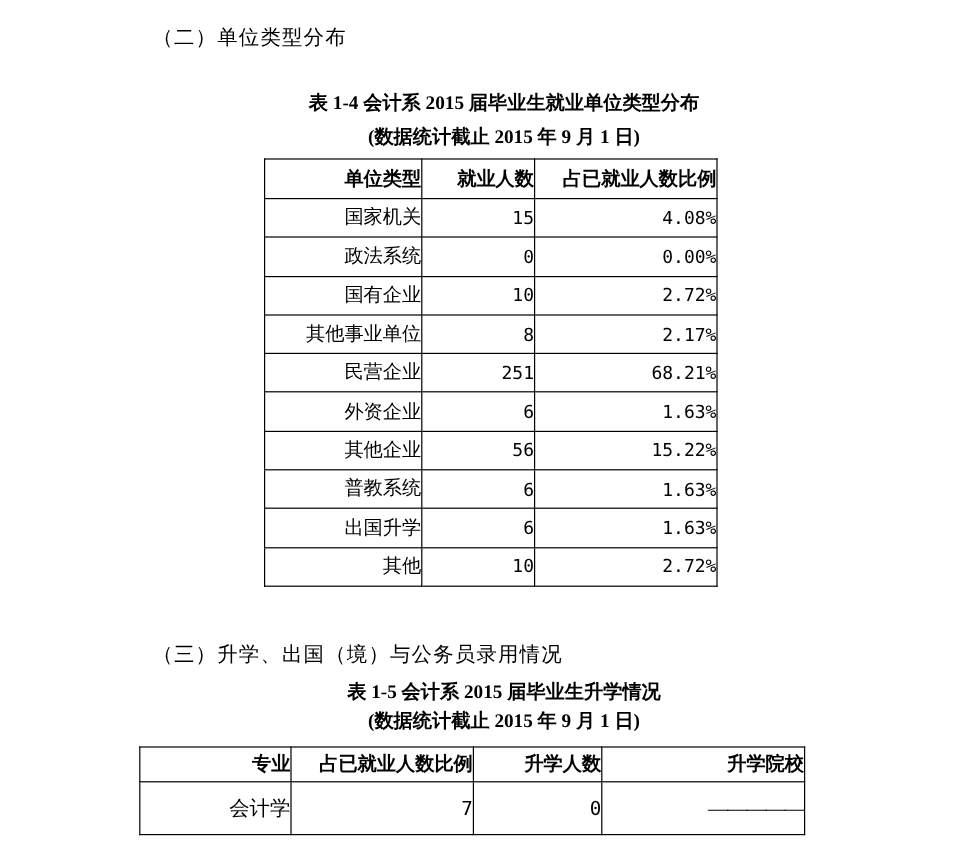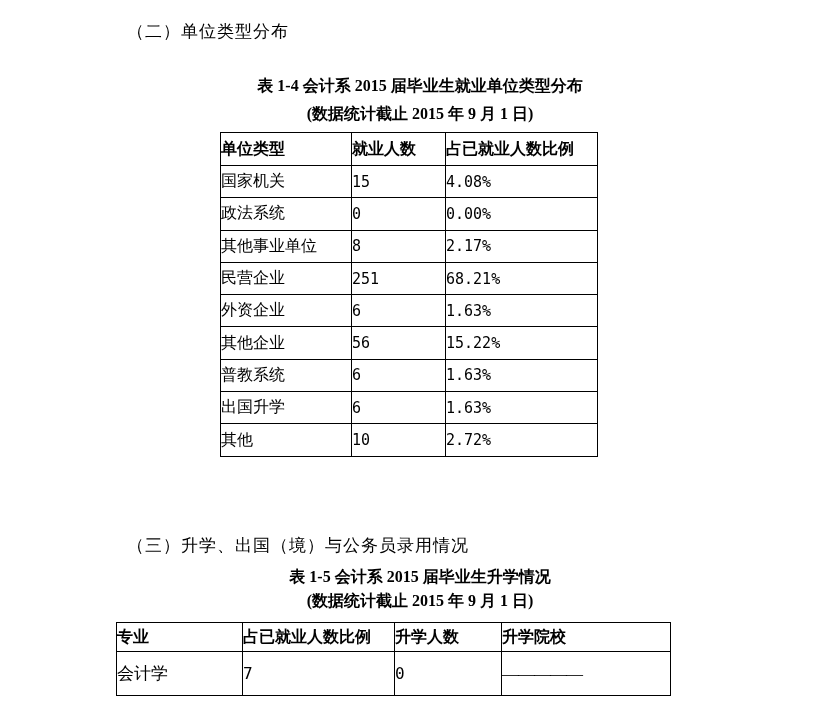--- a/index.html
+++ b/index.html
@@ -27,21 +27,21 @@
     white-space: nowrap;
     padding-left: 24px;
   }
   table {
     position: absolute;
     border-collapse: collapse;
     table-layout: fixed;
   }
   th, td {
     border: 1px solid #000000;
-    text-align: left;
+    text-align: right;
     vertical-align: middle;
     font-size: 16px;
     padding: 0;
     overflow: hidden;
   }
   th { font-weight: bold; }
   .num {
     font-family: "DejaVu Sans Mono", monospace;
     font-size: 15px;
   }
@@ -90,20 +90,25 @@
   </tr>
   <tr class="row">
     <td>国家机关</td>
     <td class="num">15</td>
     <td class="num">4.08%</td>
   </tr>
   <tr class="row">
     <td>政法系统</td>
     <td class="num">0</td>
     <td class="num">0.00%</td>
+  </tr>
+  <tr class="row">
+    <td>国有企业</td>
+    <td class="num">10</td>
+    <td class="num">2.72%</td>
   </tr>
   <tr class="row">
     <td>其他事业单位</td>
     <td class="num">8</td>
     <td class="num">2.17%</td>
   </tr>
   <tr class="row">
     <td>民营企业</td>
     <td class="num">251</td>
     <td class="num">68.21%</td>

